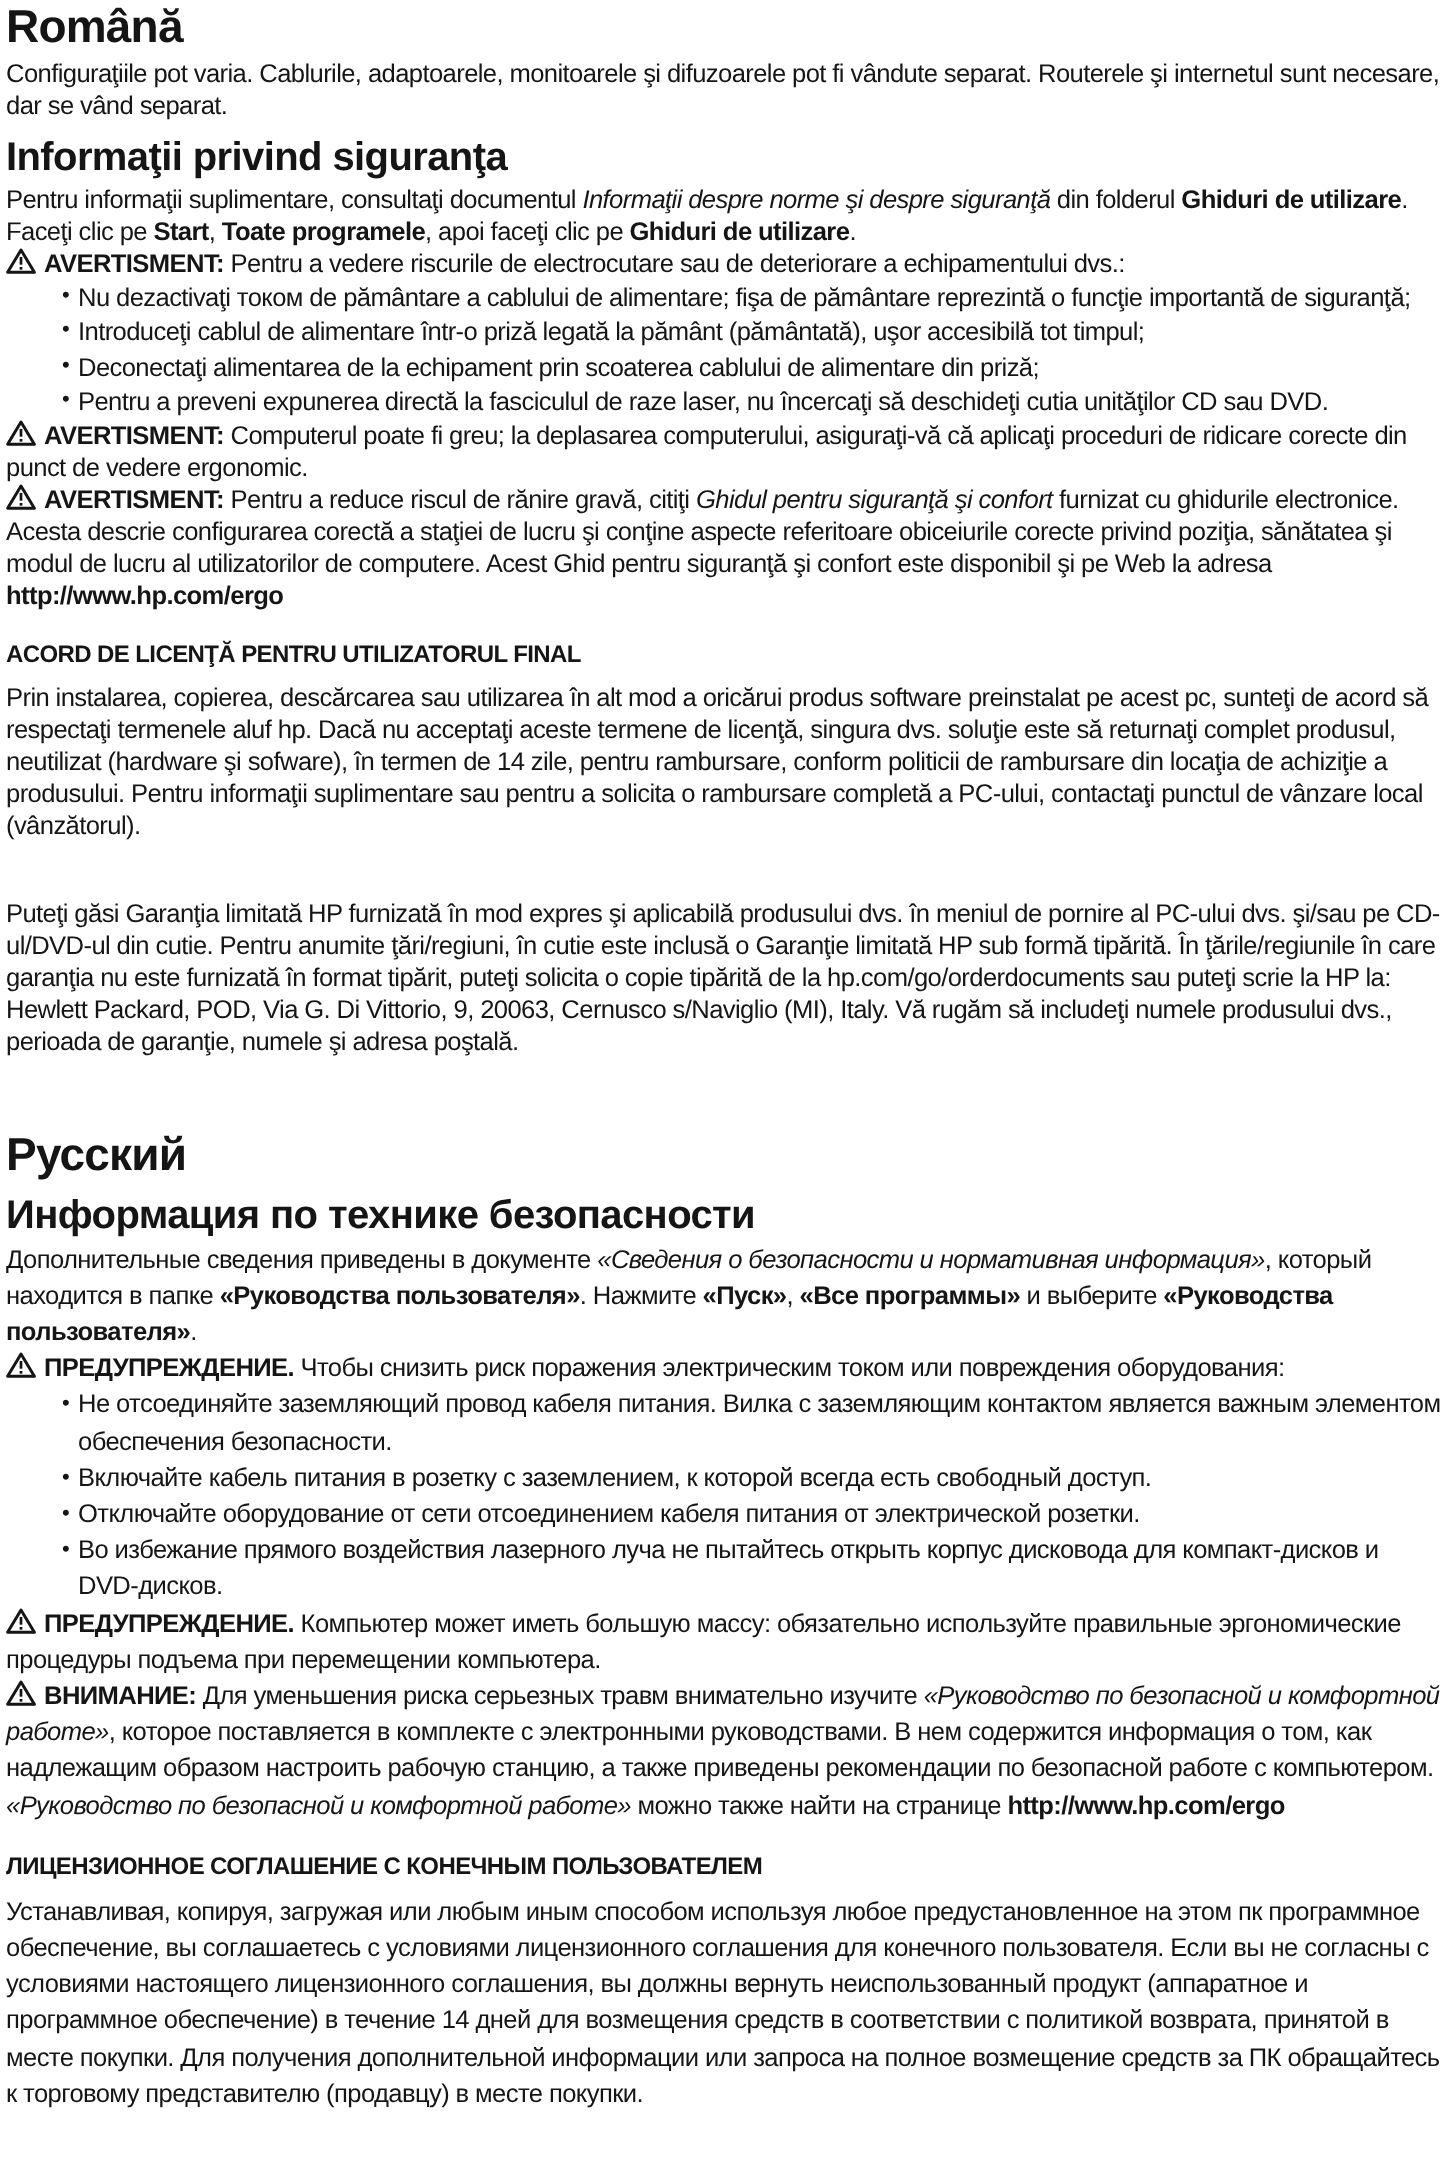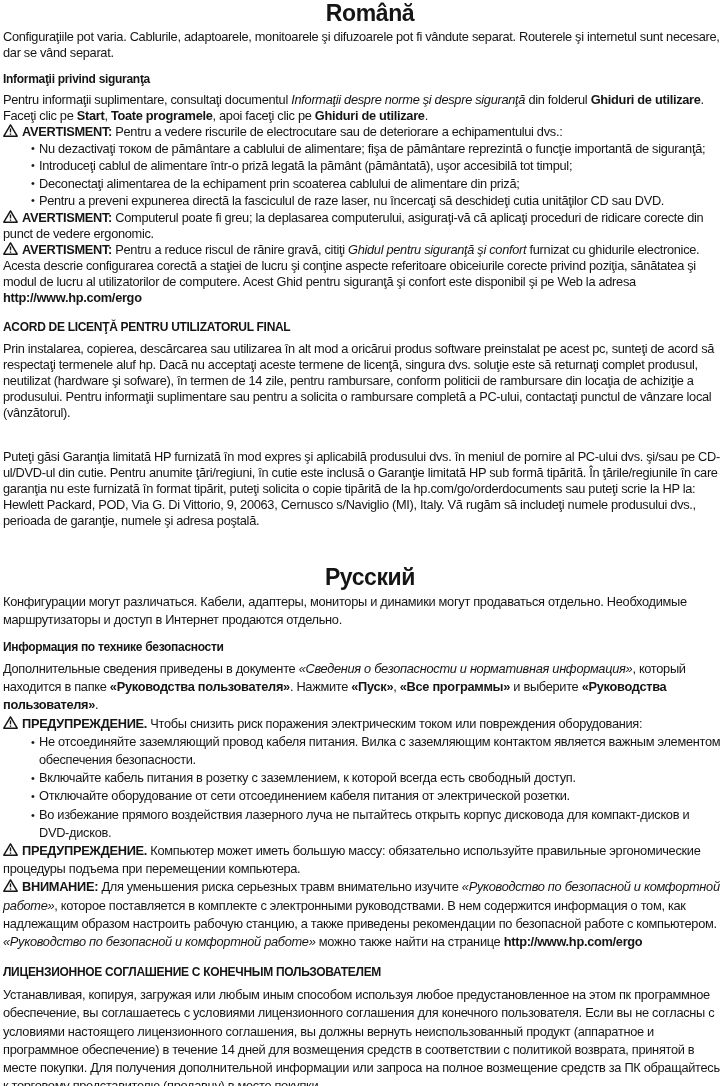--- a/index.html
+++ b/index.html
@@ -8,27 +8,26 @@
     color:#151515;
     font-family:"Liberation Sans", sans-serif;
     -webkit-font-smoothing:antialiased;
   }
   .page{padding:1px 4px 6px 3px;}
   .b{font-weight:bold;}
   .i{font-style:italic;}
   h1.lang-title{
     font-size:23px;
     line-height:25px;
-    margin:0 0 3px 16px;
+    margin:0 0 3px 0;
     font-weight:bold;
     letter-spacing:-0.4px;
-    text-align:center;
   }
   h2.section-heading{
-    font-size:12px;
+    font-size:20px;
     line-height:19px;
     margin:9px 0 3px 0;
     font-weight:bold;
     letter-spacing:-0.3px;
   }
   h2.caps-heading{
     font-size:12px;
     line-height:21px;
     margin:11px 0 3px 0;
     font-weight:bold;
@@ -124,21 +123,20 @@
     <p class="body-text">Prin instalarea, copierea, descărcarea sau utilizarea în alt mod a oricărui produs software preinstalat pe acest pc, sunteţi de acord să respectaţi termenele aluf hp. Dacă nu acceptaţi aceste termene de licenţă, singura dvs. soluţie este să returnaţi complet produsul, neutilizat (hardware şi sofware), în termen de 14 zile, pentru rambursare, conform politicii de rambursare din locaţia de achiziţie a produsului. Pentru informaţii suplimentare sau pentru a solicita o rambursare completă a PC-ului, contactaţi punctul de vânzare local (vânzătorul).</p>
 
     <p class="body-text spaced">Puteţi găsi Garanţia limitată HP furnizată în mod expres şi aplicabilă produsului dvs. în meniul de pornire al PC-ului dvs. şi/sau pe CD-ul/DVD-ul din cutie. Pentru anumite ţări/regiuni, în cutie este inclusă o Garanţie limitată HP sub formă tipărită. În ţările/regiunile în care garanţia nu este furnizată în format tipărit, puteţi solicita o copie tipărită de la hp.com/go/orderdocuments sau puteţi scrie la HP la: Hewlett Packard, POD, Via G. Di Vittorio, 9, 20063, Cernusco s/Naviglio (MI), Italy. Vă rugăm să includeţi numele produsului dvs., perioada de garanţie, numele şi adresa poştală.</p>
   </section>
 
   <div class="section-gap"></div>
 
   <section class="ru">
     <h1 class="lang-title">Русский</h1>
 
-    <p class="body-text">Конфигурации могут различаться. Кабели, адаптеры, мониторы и динамики могут продаваться отдельно. Необходимые маршрутизаторы и доступ в Интернет продаются отдельно.</p>
 
     <h2 class="section-heading">Информация по технике безопасности</h2>
 
     <p class="body-text"><span><span>Дополнительные сведения приведены в документе </span><span class="i">«Сведения о безопасности и нормативная информация»</span><span>, который находится в папке </span><span class="b">«Руководства пользователя»</span><span>. Нажмите </span><span class="b">«Пуск»</span><span>, </span><span class="b">«Все программы»</span><span> и выберите </span><span class="b">«Руководства пользователя»</span><span>.</span></span></p>
 
     <p class="body-text"><span class="warn-icon"><svg viewBox="0 0 24 21">
             <path d="M12 1.6 L22.8 19.6 L1.2 19.6 Z" fill="none" stroke="#151515" stroke-width="2.4" stroke-linejoin="round"></path>
             <rect x="10.9" y="7.2" width="2.2" height="6.3" fill="#151515"></rect>
             <rect x="10.9" y="15.3" width="2.2" height="2.2" fill="#151515"></rect>
           </svg></span><span><span class="b">ПРЕДУПРЕЖДЕНИЕ.</span><span> Чтобы снизить риск поражения электрическим током или повреждения оборудования:</span></span></p>

